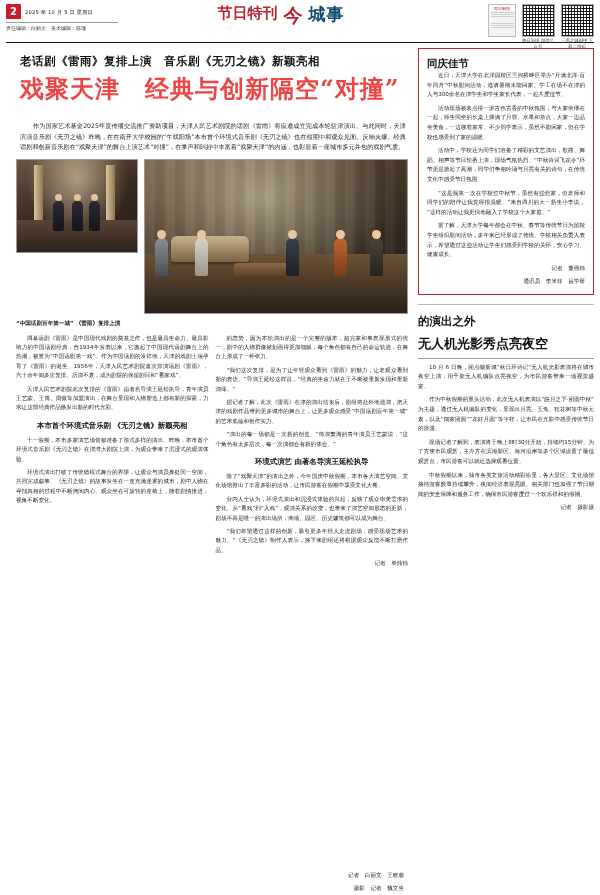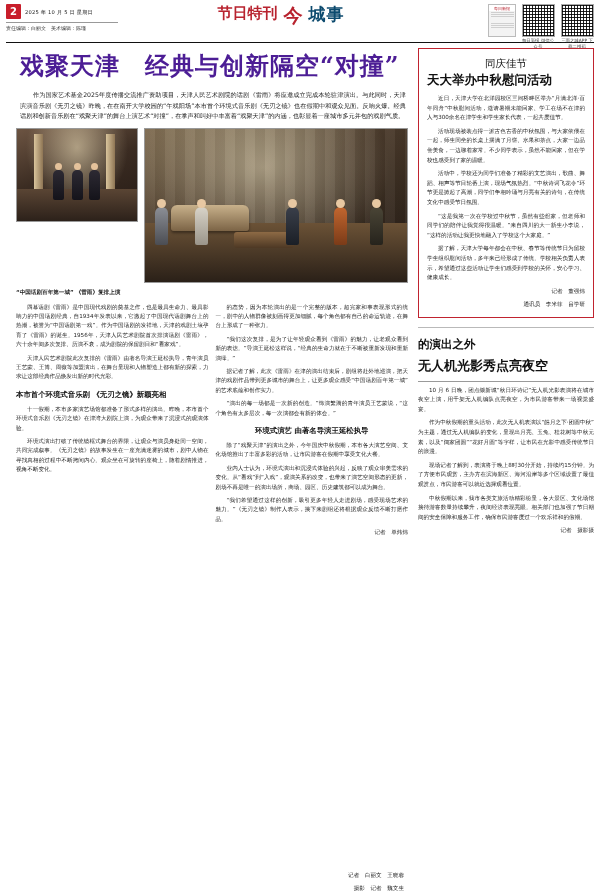--- a/index.html
+++ b/index.html
@@ -170,23 +170,23 @@
     font-size: 11.5px;
     font-weight: bold;
     color: #111;
     letter-spacing: .5px;
     margin: 6px 0 2px 14px;
   }
   .headline {
     font-family: "DejaVu Serif", "Liberation Serif", serif;
     font-size: 24px;
     font-weight: bold;
-    color: #4c1d95;
+    color: #ef4444;
     letter-spacing: 1px;
-    margin: 2px 0 8px 14px;
+    margin: 2px 0 16px 14px;
     white-space: nowrap;
   }
   .lede {
     font-size: 6.2px;
     line-height: 10.5px;
     color: #222;
     text-align: justify;
     margin: 0 6px 6px 14px;
     text-indent: 13px;
   }
@@ -293,21 +293,21 @@
   }
   .sub-head {
     font-family: "DejaVu Serif", "Liberation Serif", serif;
     font-size: 7.4px;
     font-weight: bold;
     color: #111;
     line-height: 11px;
     text-align: center;
     margin: 7px 0 5px 0;
   }
-  .sub-head.left { text-align: left; }
+  .sub-head.left { text-align: center; }
   p.body {
     font-size: 5.6px;
     line-height: 9.4px;
     color: #242424;
     text-align: justify;
     margin: 0 0 4px 0;
     text-indent: 11px;
   }
   .byline {
     font-size: 5.6px;
@@ -323,35 +323,34 @@
 
   
   .boxed {
     border: 1.2px solid #c0232f;
     padding: 7px 8px 8px 8px;
     box-sizing: border-box;
   }
   .box-kicker {
     font-family: "DejaVu Serif", "Liberation Serif", serif;
     font-size: 10.5px;
-    font-weight: normal;
+    font-weight: bold;
     color: #111;
     line-height: 15px;
-    text-align: center;
   }
   .box-head {
     font-family: "DejaVu Serif", "Liberation Serif", serif;
     font-size: 12.5px;
     font-weight: bold;
     color: #111;
     line-height: 18px;
     margin-bottom: 5px;
   }
   .r-head-lg {
-    font-family: Liberation Mono, monospace;
+    font-family: Liberation Serif, serif;
     font-size: 13px;
     font-weight: bold;
     color: #111;
     line-height: 19px;
   }
   .r-head-sm {
     font-family: "DejaVu Serif", "Liberation Serif", serif;
     font-size: 11.5px;
     font-weight: bold;
     color: #111;
@@ -400,20 +399,21 @@
         <div class="qr-caption">三面之城APP
 下载二维码</div>
       </div>
     </div>
   </div>
 
   <div class="content">
 
     <div class="left-zone">
 
+      <div class="kicker">老话剧《雷雨》复排上演　音乐剧《无刃之镜》新颖亮相</div>
       <div class="headline">戏聚天津　经典与创新隔空“对撞”</div>
       <div class="lede">作为国家艺术基金2025年度传播交流推广资助项目，天津人民艺术剧院的话剧《雷雨》将应邀成立完成本轮驻津演出。与此同时，天津滨演音乐剧《无刃之镜》昨晚，在在南开大学校园的“午戏阳场”本市首个环境式音乐剧《无刃之镜》也在假期中和观众见面。反响火爆。经典话剧和创新音乐剧在“戏聚天津”的舞台上演艺术“对撞”，在掌声和叫好中丰富着“戏聚天津”的内涵，也彰显着一座城市多元并包的戏剧气质。</div>
 
       <div class="photo-row">
         <div class="photo photo-a">
           <div class="stage-a">
             <div class="col" style="left:14%"></div>
             <div class="col" style="left:74%"></div>
             <div class="floor"></div>
             <div class="figure" style="left:30%"></div>
@@ -466,21 +466,20 @@
       </div>
 
       <div class="byline" style="margin-right:8px;">记者　白丽文　王晓蓉</div>
       <div class="byline" style="margin-right:8px;">摄影　记者　魏文生</div>
     </div>
 
     <div class="right-zone">
 
       <div class="boxed">
         <div class="box-kicker">同庆佳节</div>
-        <div class="box-head">天大举办中秋慰问活动</div>
         <p class="body">近日，天津大学在北洋园校区三问桥畔区举办“月满北洋·百年同舟”中秋慰问活动，邀请暑期未能回家、学工在场不在津的人与300余名在津学生和学生家长代表，一起共度佳节。</p>
         <p class="body">活动现场被装点得一派古色古香的中秋氛围，与大家依偎在一起，师生同坐的长桌上摆满了月饼、水果和茶点，大家一边品尝美食，一边聊着家常。不少同学表示，虽然不能回家，但在学校也感受到了家的温暖。</p>
         <p class="body">活动中，学校还为同学们准备了精彩的文艺演出，歌曲、舞蹈、相声等节目轮番上演，现场气氛热烈。“中秋诗词飞花令”环节更是掀起了高潮，同学们争相吟诵与月亮有关的诗句，在传统文化中感受节日氛围。</p>
         <p class="body">“这是我第一次在学校过中秋节，虽然有些想家，但老师和同学们的陪伴让我觉得很温暖。”来自四川的大一新生小李说，“这样的活动让我更快地融入了学校这个大家庭。”</p>
         <p class="body">据了解，天津大学每年都会在中秋、春节等传统节日为留校学生组织慰问活动，多年来已经形成了传统。学校相关负责人表示，希望通过这些活动让学生们感受到学校的关怀，安心学习、健康成长。</p>
         <div class="byline">记者　董强炜</div>
         <div class="byline">通讯员　李米菲　吕学研</div>
       </div>
 
       <div class="right-sep"></div>

